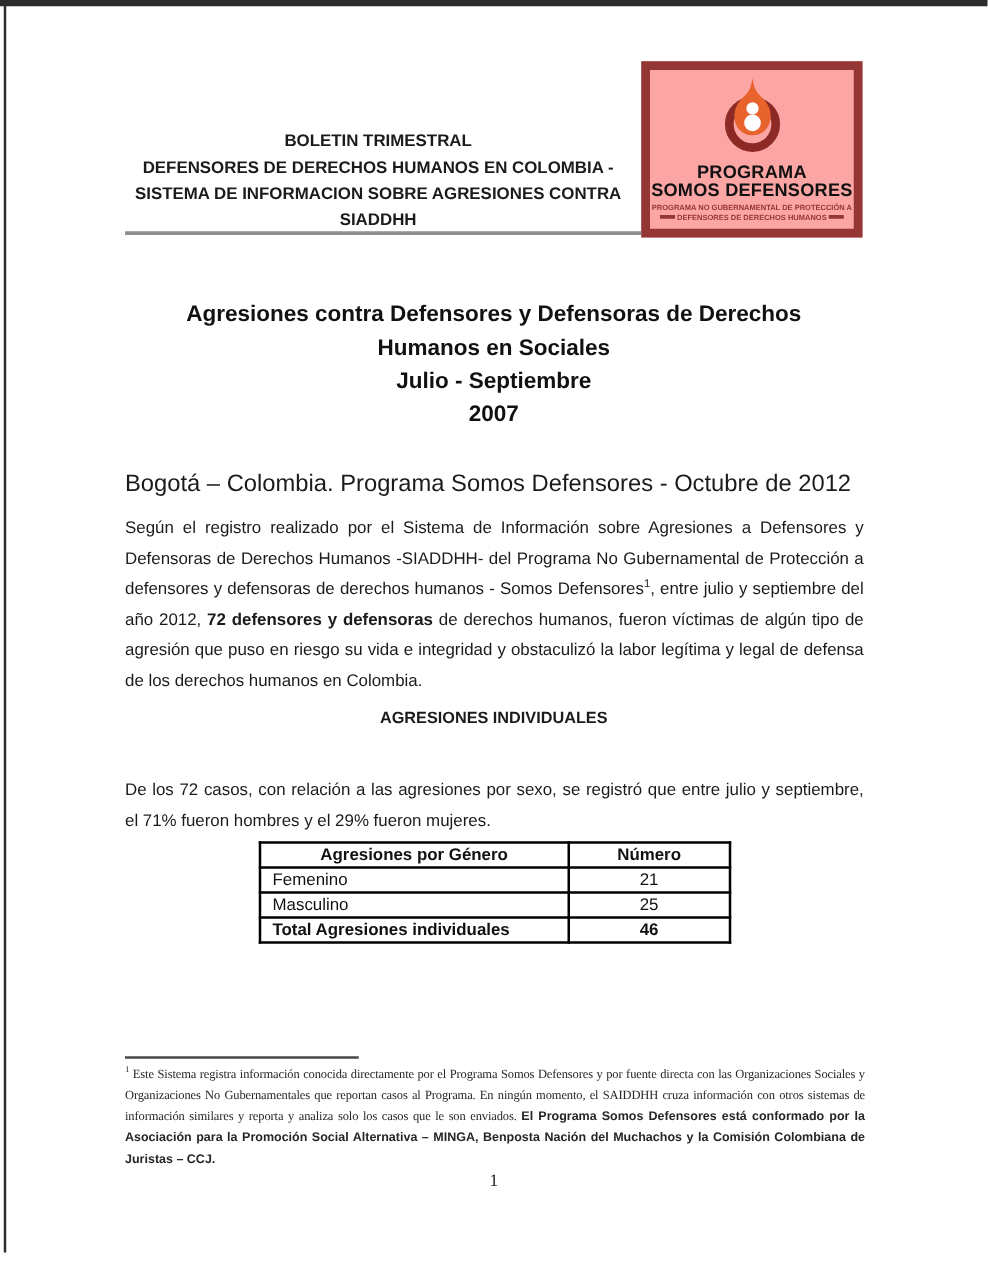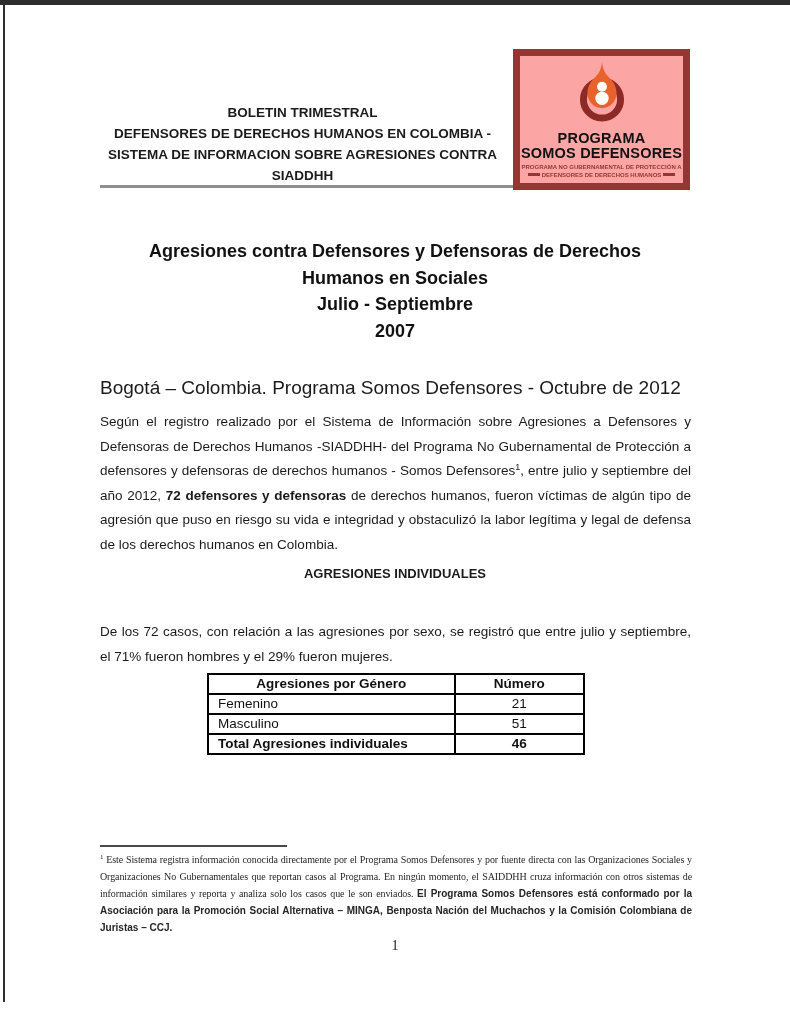--- a/index.html
+++ b/index.html
@@ -136,21 +136,21 @@
       <tr>
     <th>Agresiones por Género</th>
     <th>Número</th>
   </tr>
   <tr>
     <td class="label">Femenino</td>
     <td class="value">21</td>
   </tr>
   <tr>
     <td class="label">Masculino</td>
-    <td class="value">51</td>
+    <td class="value">25</td>
   </tr>
   <tr class="total-row">
     <td class="label">Total Agresiones individuales</td>
     <td class="value">46</td>
   </tr>
 </tbody>
   </table>
 
 <div class="fn-sep"></div>
 

